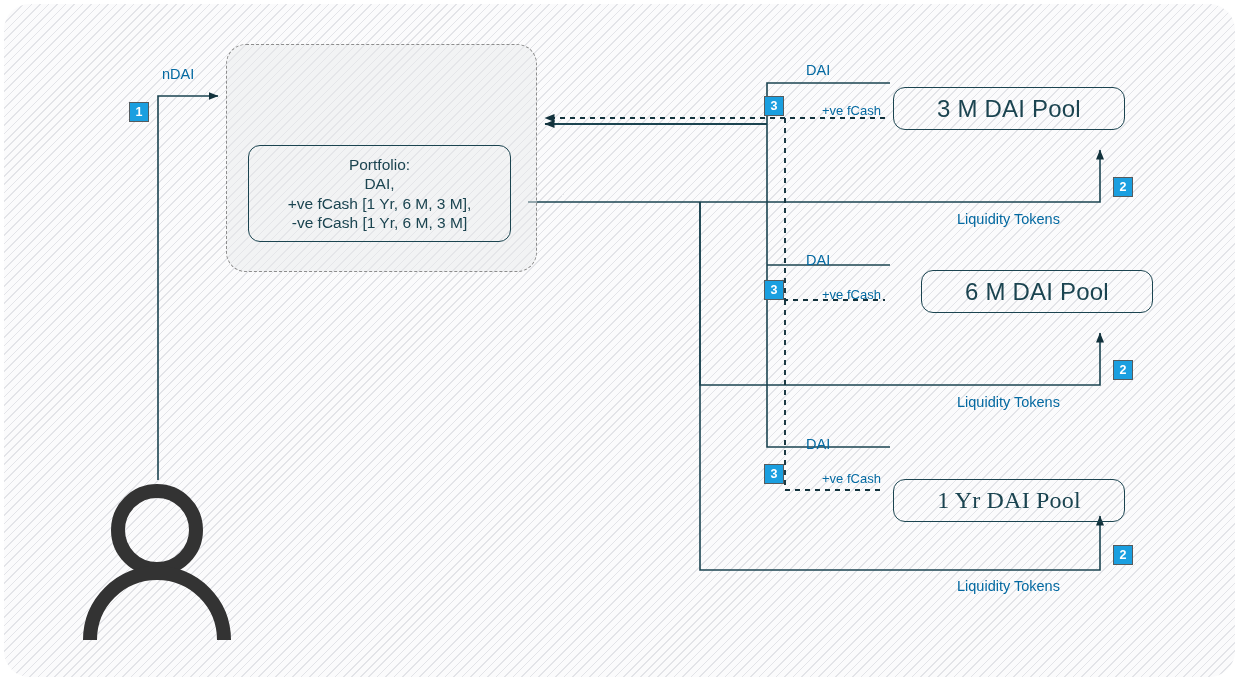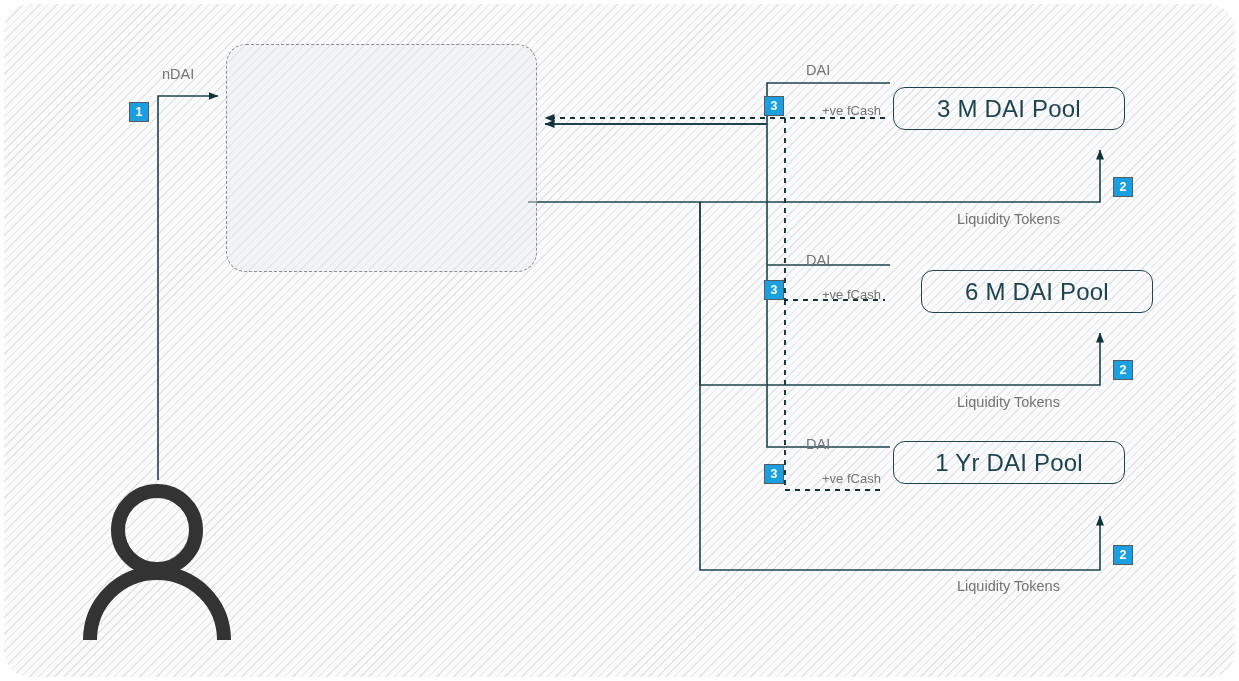--- a/index.html
+++ b/index.html
@@ -71,21 +71,21 @@
     border:1.6px solid #555b5e;
     color:#ffffff;
     font-size:12.5px;
     font-weight:bold;
     display:flex;align-items:center;justify-content:center;
     line-height:1;
     box-sizing:border-box;
   }
   .edge-label{
     position:absolute;
-    color:#737373;
+    color:#0369a1;
     font-size:14.5px;
     white-space:nowrap;
   }
   .edge-label.small{font-size:13px;margin-left:32px;}
 </style>
 </head>
 <body>
 
 <div id="canvas">
 
@@ -131,26 +131,32 @@
 
     <g id="person-svg">
       <circle cx="157" cy="530" r="39" fill="none" stroke="#333333" stroke-width="14"></circle>
       <path d="M90,640 A67,67 0 0 1 224,640" fill="none" stroke="#333333" stroke-width="14" stroke-linecap="butt"></path>
     </g>
   </svg>
 
   <div id="ntoken-group" class="node"></div>
 
 
+  <div id="portfolio-box" class="node rbox">
+    <div>Portfolio:</div>
+    <div>DAI,</div>
+    <div>+ve fCash [1 Yr, 6 M, 3 M],</div>
+    <div>-ve fCash [1 Yr, 6 M, 3 M]</div>
+  </div>
 
   <div class="node rbox pool-box" style="left:893px;top:87px;">3 M DAI Pool</div>
 
   <div class="node rbox pool-box" style="left:893px;top:270px;margin-left:28px;">6 M DAI Pool</div>
 
-  <div class="node rbox pool-box" style="left:893px;top:441px;">1 Yr DAI Pool</div>
+  <div class="node rbox pool-box" style="left:893px;top:479px;font-family:Liberation Serif, serif;">1 Yr DAI Pool</div>
 
   <div class="edge-label" style="left:162px;top:66px;">nDAI</div>
   <div class="badge" style="left:129px;top:102px;">1</div>
 
   <div class="edge-label" style="left:806px;top:62px;">DAI</div>
   <div class="badge" style="left:764px;top:96px;">3</div>
   <div class="edge-label small" style="left:790px;top:103px;">+ve fCash</div>
   <div class="badge" style="left:1113px;top:177px;">2</div>
   <div class="edge-label" style="left:957px;top:211px;">Liquidity Tokens</div>
 

